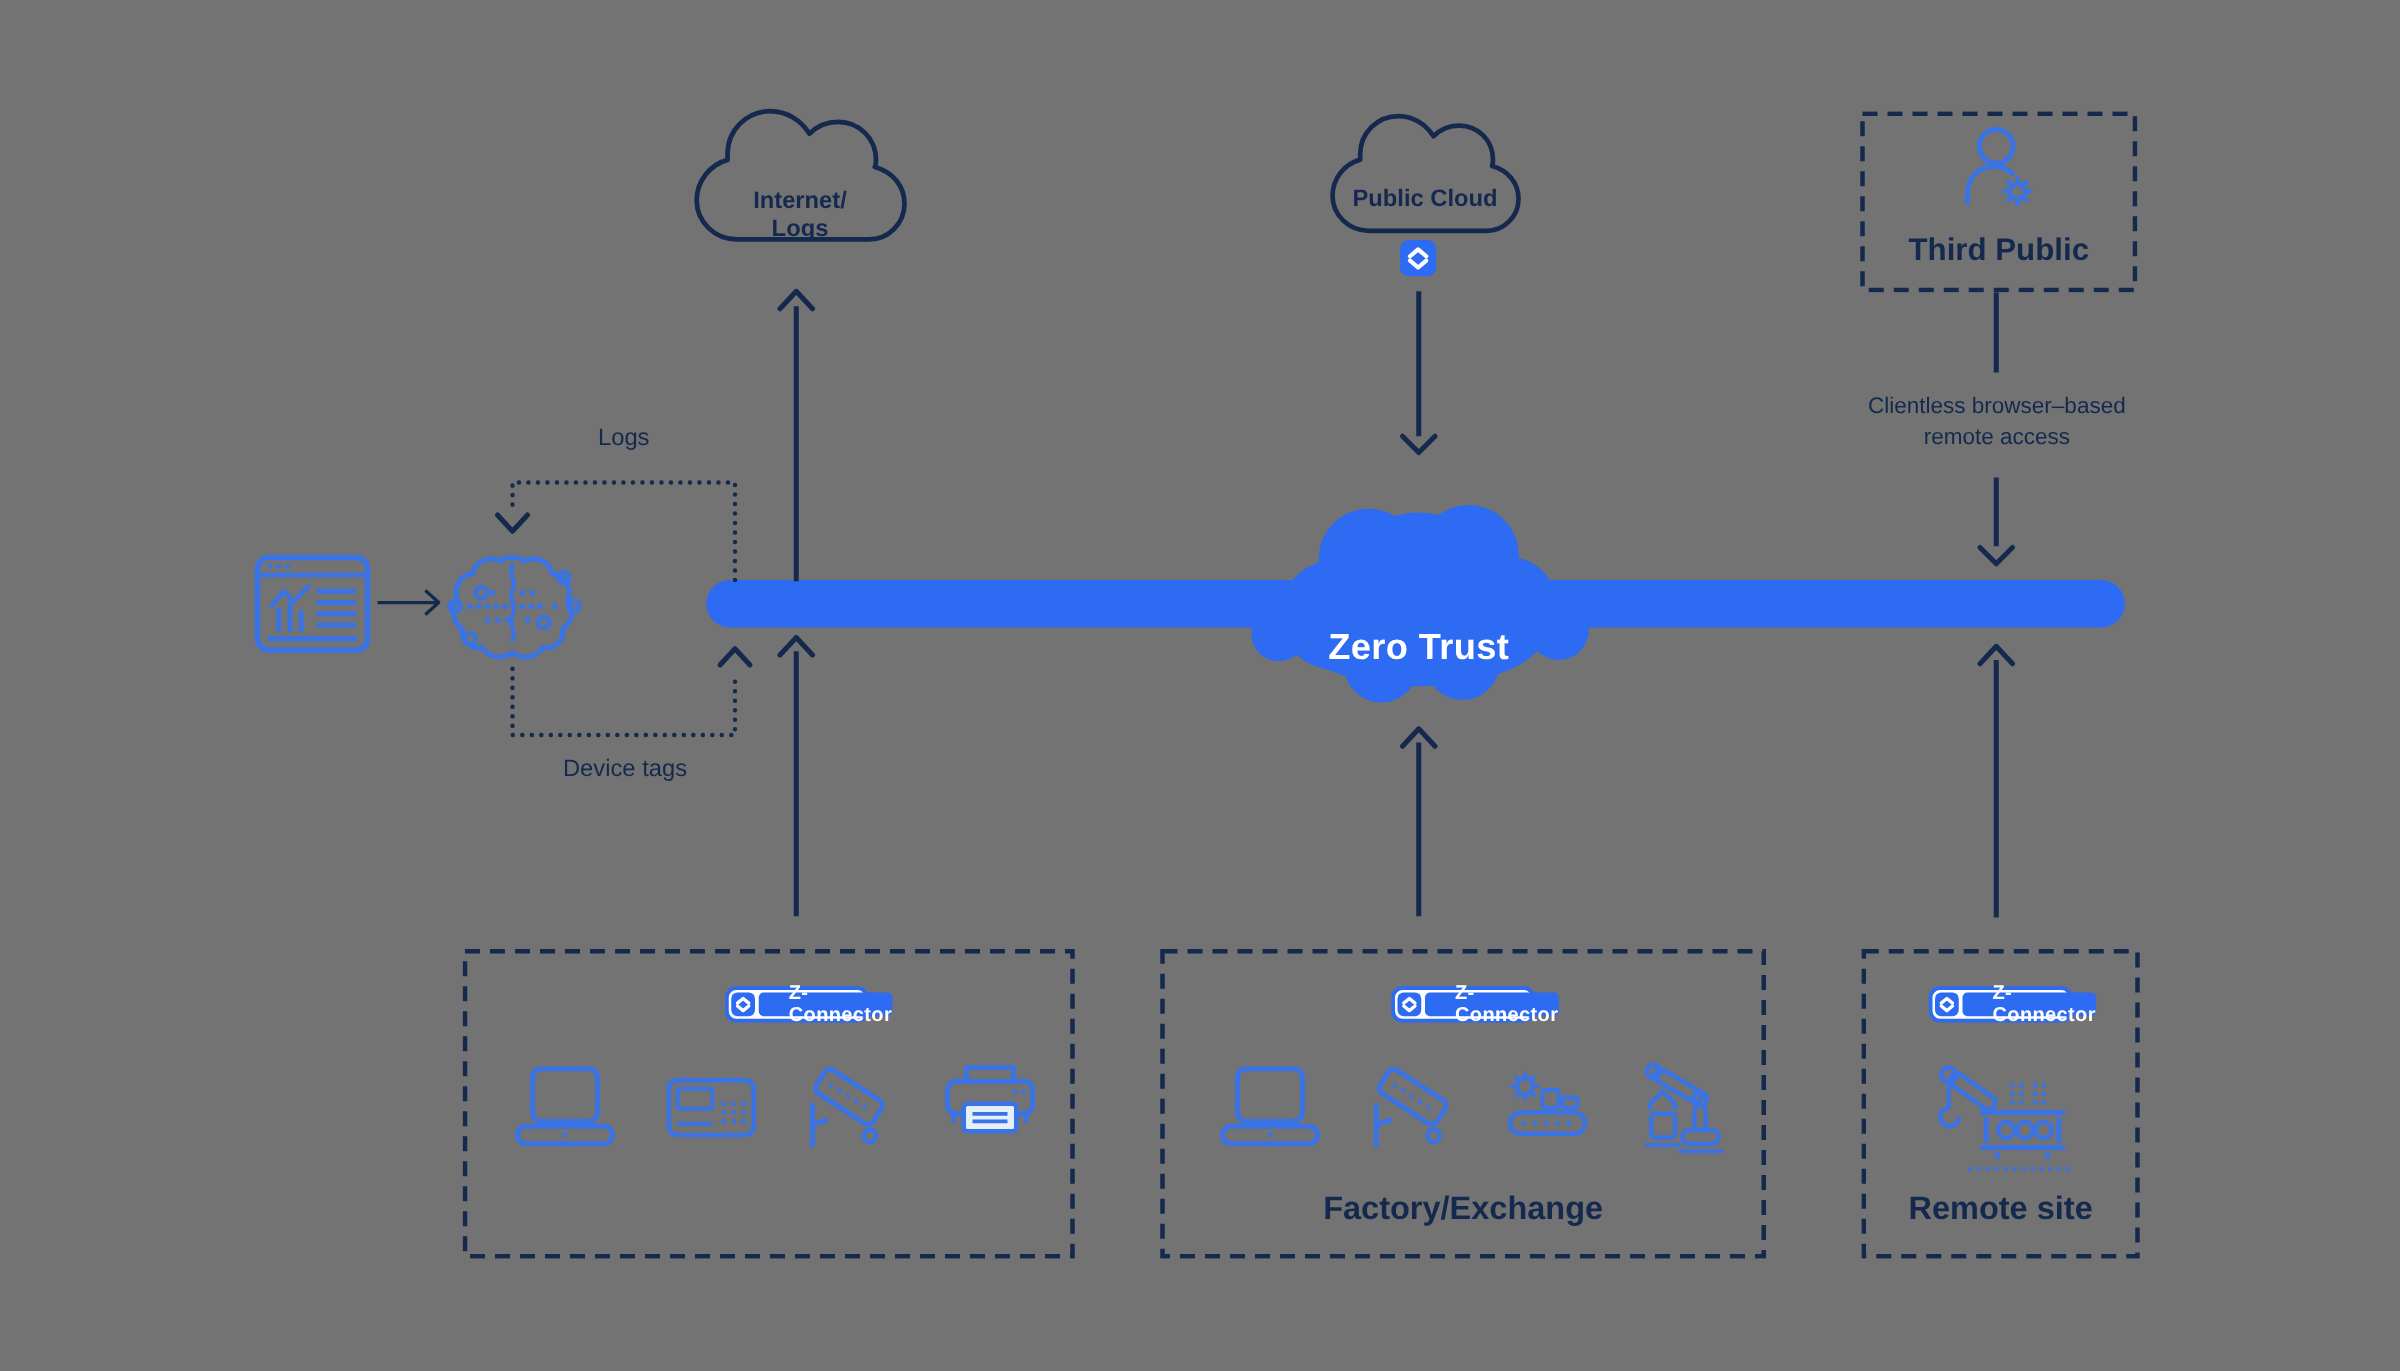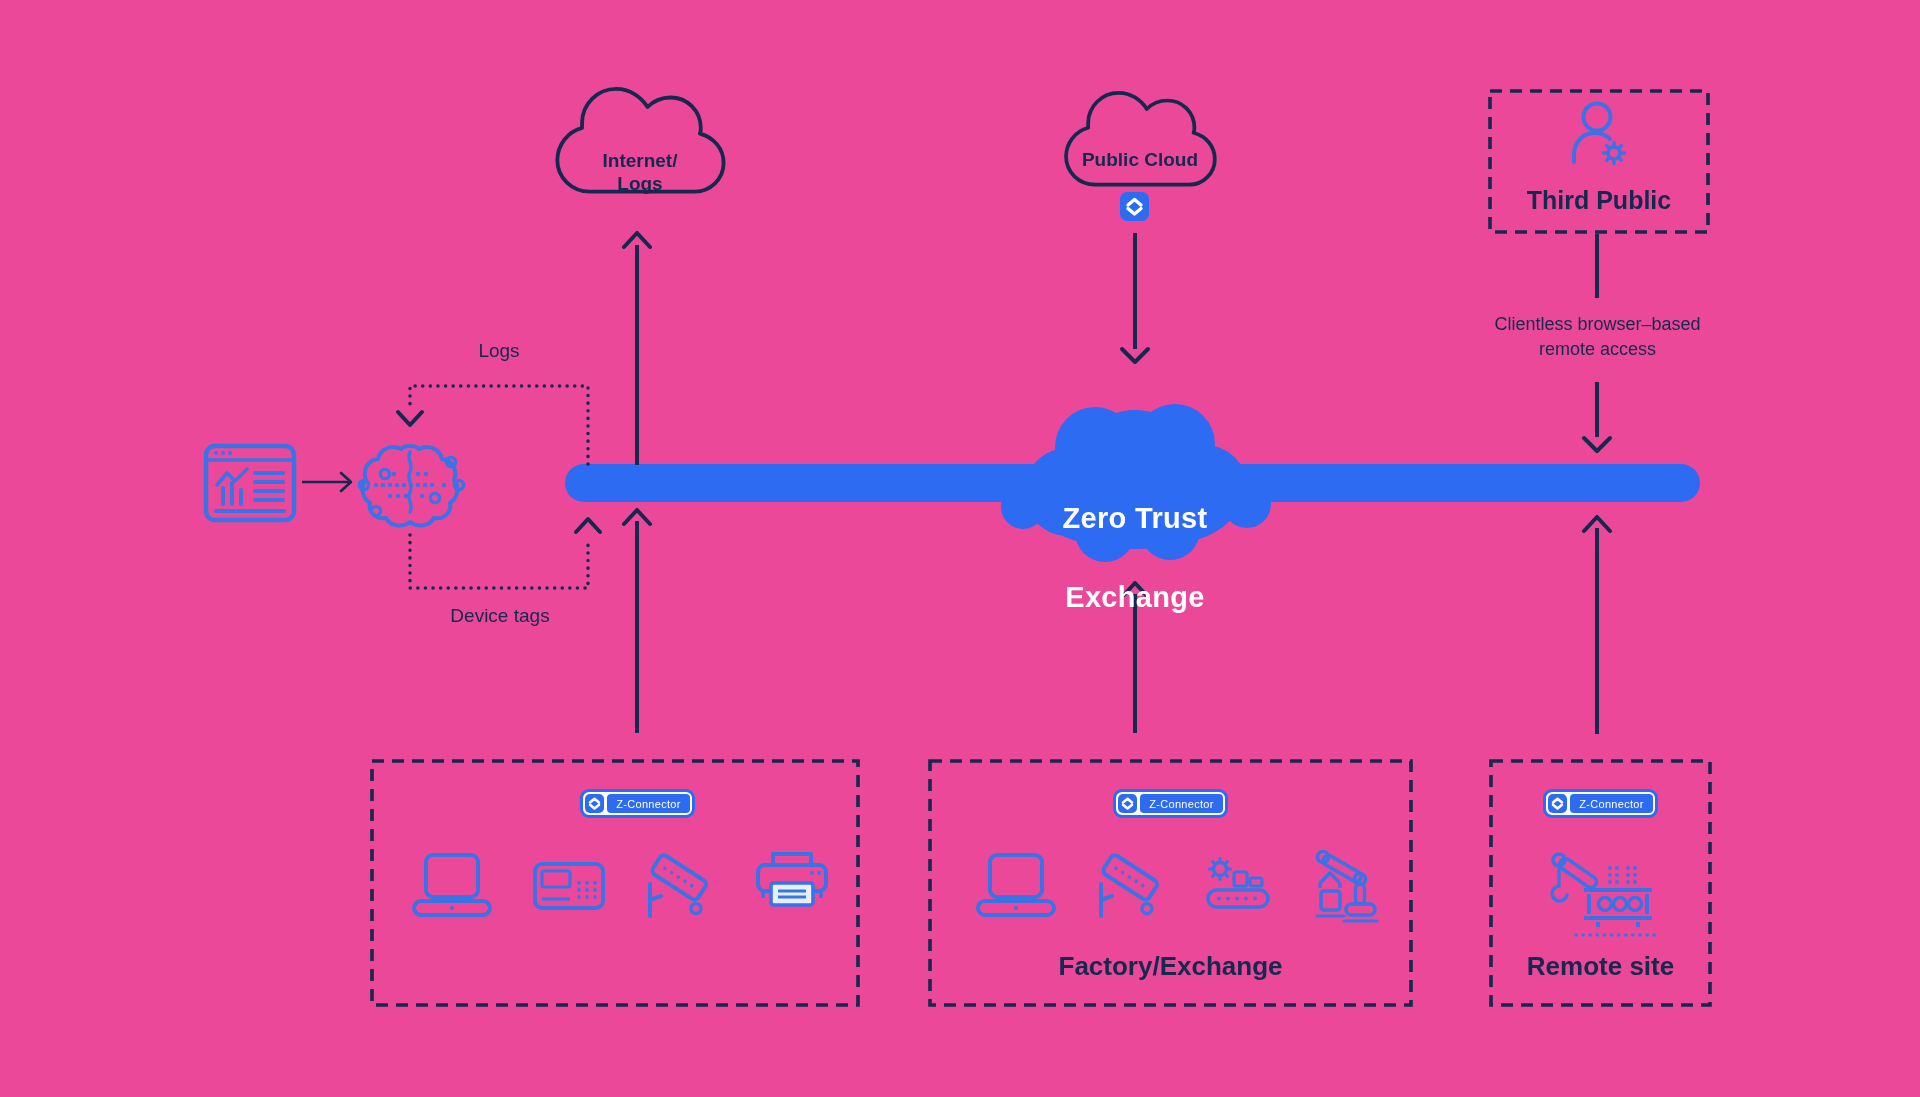--- a/index.html
+++ b/index.html
@@ -1,18 +1,18 @@
 <!DOCTYPE html>
 <html><head>
 <meta charset="utf-8">
 <style>
   html,body{margin:0;padding:0;}
   .canvas{
     position:relative;width:1920px;height:1097px;
-    background:#ec4899;overflow:hidden;
+    background:#737373;overflow:hidden;
     font-family:"Liberation Sans", sans-serif;color:#14294D;
   }
   .abs{position:absolute;}
   .ctr{text-align:center;}
   .cloud-label{font-weight:bold;font-size:19px;line-height:23px;color:#14294D;}
   .big-label{font-weight:bold;font-size:25px;color:#14294D;}
   .site-label{font-weight:bold;font-size:26px;color:#14294D;}
   .zt-label{font-weight:bold;font-size:29px;line-height:33px;color:#FFFFFF;letter-spacing:.3px;margin-top:46px;}
   .note{font-size:18px;line-height:25px;font-weight:500;color:#14294D;}
   .loop-label{font-size:19px;font-weight:400;color:#14294D;}
@@ -21,22 +21,22 @@
     border-radius:19px;background:#2D6BF2;
   }
   .zbadge{
     position:absolute;box-sizing:border-box;width:115px;height:29px;
     border:3px solid #2D6BF2;border-radius:9px;background:#FBFDFF;
     display:flex;align-items:center;gap:3px;padding:2px;
   }
   .zbadge .sq{width:19px;height:19px;flex:none;border-radius:5px;background:#2D6BF2;
     display:flex;align-items:center;justify-content:center;}
   .zbadge .lbl{flex:1;height:19px;border-radius:4px;background:#2D6BF2;color:#fff;
-    font-size:11px;font-weight:normal;display:flex;align-items:center;justify-content:center;
-    letter-spacing:.3px;}
+    font-size:16px;font-weight:bold;display:flex;align-items:center;justify-content:center;
+    letter-spacing:.3px;padding-left:24px;}
   .pc-sq{
     position:absolute;left:1120px;top:192px;width:29px;height:29px;border-radius:7px;
     background:#2D6BF2;display:flex;align-items:center;justify-content:center;
   }
   svg{display:block;}
 </style>
 </head>
 <body>
 
 <div class="canvas">
@@ -132,21 +132,20 @@
       <circle cx="190" cy="52" r="40"></circle>
       <circle cx="262" cy="112" r="24"></circle>
       <circle cx="38" cy="115" r="22"></circle>
       <circle cx="120" cy="140" r="30"></circle>
       <circle cx="185" cy="138" r="30"></circle>
       <ellipse cx="150" cy="115" rx="100" ry="42"></ellipse>
     </g>
   </svg>
   <div class="abs ctr" style="left:985px;top:456px;width:300px">
     <div class="zt-label"><span>Zero Trust</span></div>
-    <div class="zt-label"><span>Exchange</span></div>
   </div>
 
   <svg class="abs" style="left:203px;top:443px" width="94" height="80" viewBox="0 0 94 80">
     <rect x="3" y="3" width="88" height="74" rx="9" fill="none" stroke="#3973E6" stroke-width="4.5"></rect>
     <line x1="4" y1="17" x2="90" y2="17" stroke="#3973E6" stroke-width="3.6"></line>
     <g fill="#3973E6">
         <circle cx="13" cy="10" r="2"></circle>
         <circle cx="20" cy="10" r="2"></circle>
         <circle cx="27" cy="10" r="2"></circle>
       </g>

